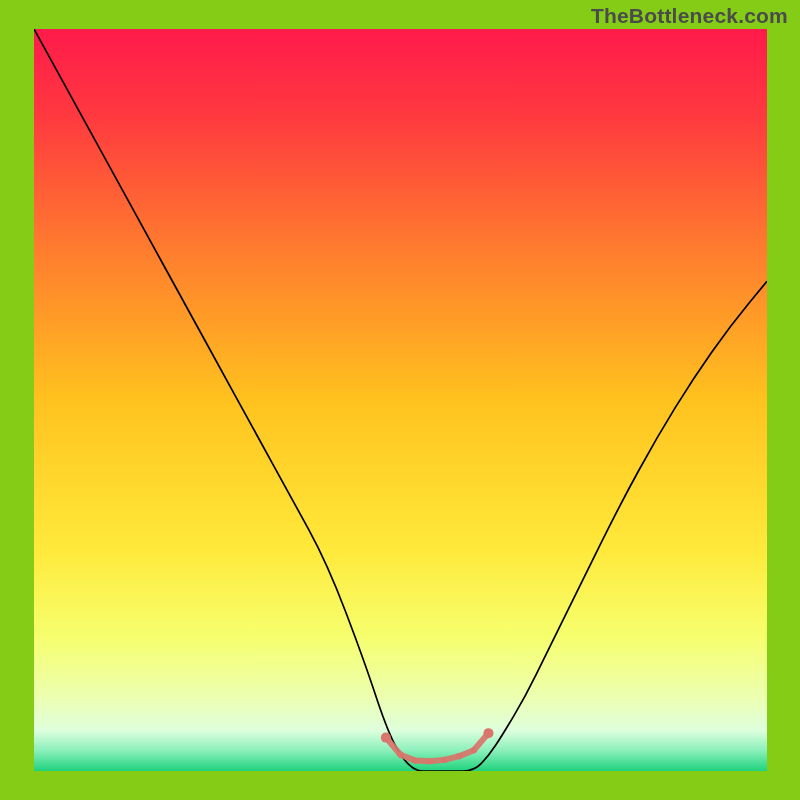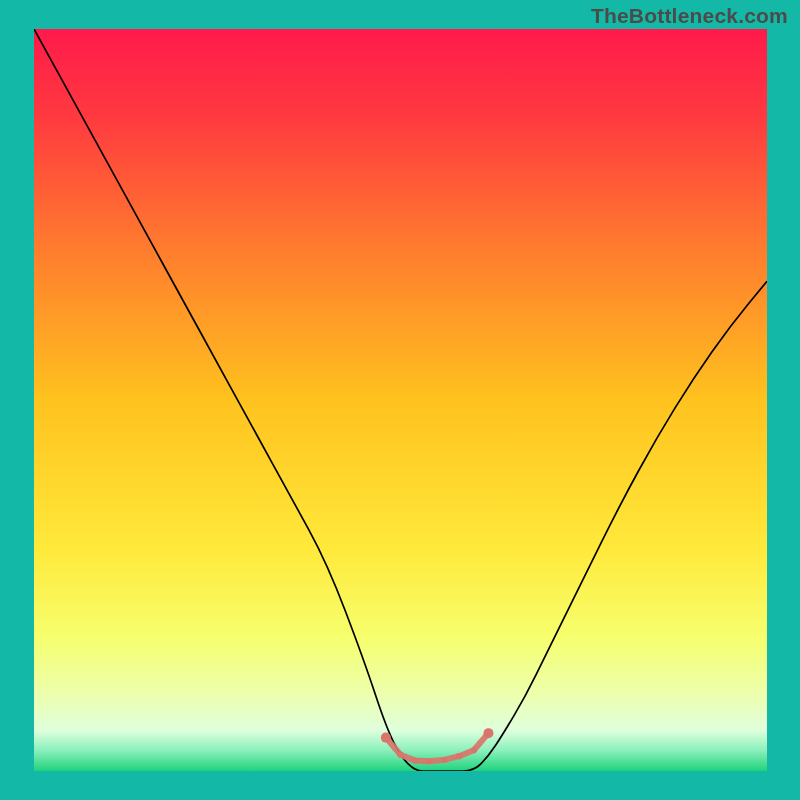--- a/index.html
+++ b/index.html
@@ -8,21 +8,21 @@
     width: 800px;
     height: 800px;
     overflow: hidden;
     background: #000;
     font-family: Arial, Helvetica, sans-serif;
   }
   .frame {
     position: relative;
     width: 800px;
     height: 800px;
-    background: #14b8a6;
+    background: #84cc16;
   }
   .watermark {
     position: absolute;
     top: 4px;
     right: 12px;
     color: #4b4b4b;
     font-size: 21px;
     font-weight: 600;
     letter-spacing: 0.2px;
   }

